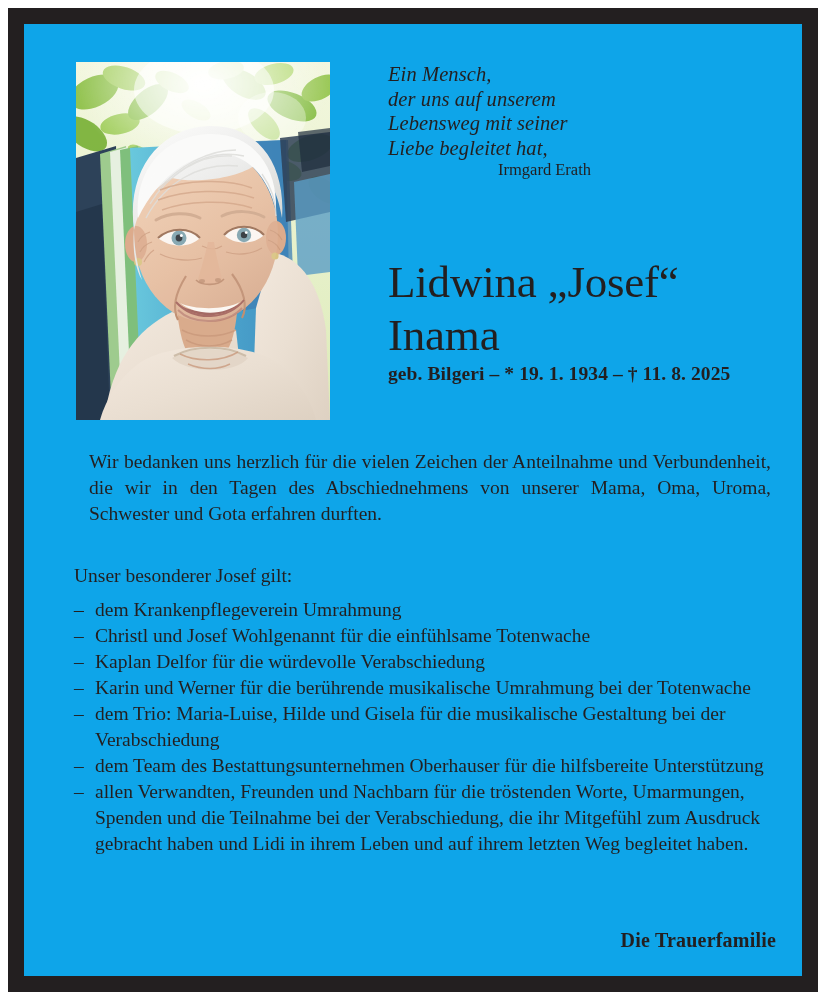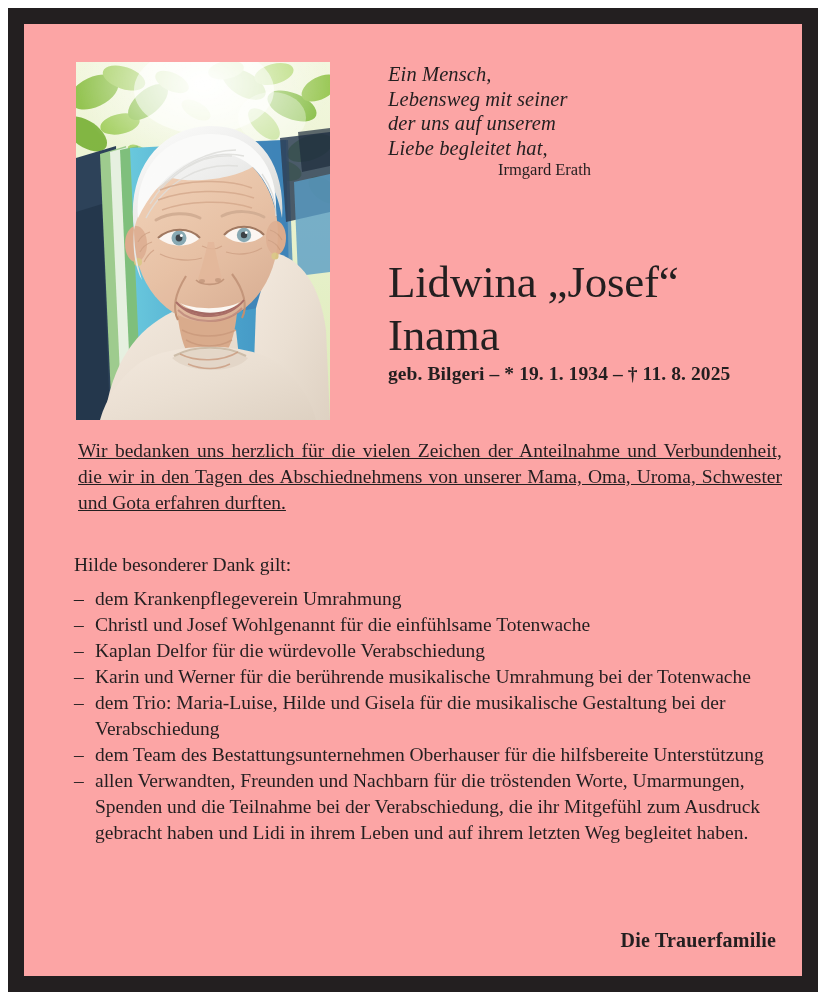--- a/index.html
+++ b/index.html
@@ -23,21 +23,21 @@
     width: 810px;
     height: 984px;
     box-sizing: border-box;
     background: #ffffff;
     border: 16px solid #231f20;
   }
   #notice-inner {
     position: relative;
     width: 100%;
     height: 100%;
-    background: #fca5a5;
+    background: #0ea5e9;
     box-sizing: border-box;
   }
 
   
   #top-region {
     position: absolute;
     left: 0;
     top: 0;
     width: 100%;
     height: 368px;
@@ -106,22 +106,21 @@
     position: absolute;
     left: 50px;
     top: 410px;
     width: 712px;
   }
   #thanks-paragraph {
     font-size: 19.5px;
     line-height: 26px;
     text-align: justify;
     color: #231f20;
-    margin: 4px;
-    text-decoration: underline;
+    margin: 15px;
   }
   #special-thanks-intro {
     margin: 36px 0 8px 0;
     font-size: 19.5px;
     line-height: 26px;
     color: #231f20;
   }
   #thanks-list {
     list-style: none;
     margin: 0;
@@ -328,37 +327,37 @@
               <path d="M112 302 C126 308 142 308 154 302"></path>
             </g>
 
             <ellipse cx="130" cy="172" rx="72" ry="88" fill="#ffffff" opacity="0.07"></ellipse>
           </g>
         </svg>
       </div>
 
       <div id="quote-block">
         <div class="quote-line">Ein Mensch,</div>
+        <div class="quote-line">der uns auf unserem</div>
         <div class="quote-line">Lebensweg mit seiner</div>
-        <div class="quote-line">der uns auf unserem</div>
         <div class="quote-line">Liebe begleitet hat,</div>
         <div id="quote-author">Irmgard Erath</div>
       </div>
 
       <div id="name-block">
         <div class="name-line">Lidwina „Josef“</div>
         <div class="name-line">Inama</div>
         <div id="life-dates">geb. Bilgeri – * 19. 1. 1934 – † 11. 8. 2025</div>
       </div>
 
     </div>
 
     <div id="body-region">
       <p id="thanks-paragraph">Wir bedanken uns herzlich für die vielen Zeichen der Anteilnahme und Verbundenheit, die wir in den Tagen des Abschiednehmens von unserer Mama, Oma, Uroma, Schwester und Gota erfahren durften.</p>
-      <p id="special-thanks-intro">Hilde besonderer Dank gilt:</p>
+      <p id="special-thanks-intro">Unser besonderer Josef gilt:</p>
       <ul id="thanks-list">
         <li><span class="dash">–</span></li>
         <li><span class="dash">–</span><span>dem Krankenpflegeverein Umrahmung</span></li>
         <li><span class="dash">–</span><span>Christl und Josef Wohlgenannt für die einfühlsame Totenwache</span></li>
         <li><span class="dash">–</span><span>Kaplan Delfor für die würdevolle Verabschiedung</span></li>
         <li><span class="dash">–</span><span>Karin und Werner für die berührende musikalische Umrahmung bei der Totenwache</span></li>
         <li><span class="dash">–</span><span>dem Trio: Maria-Luise, Hilde und Gisela für die musikalische Gestaltung bei der Verabschiedung</span></li>
         <li><span class="dash">–</span><span>dem Team des Bestattungsunternehmen Oberhauser für die hilfsbereite Unterstützung</span></li>
         <li><span class="dash">–</span><span>allen Verwandten, Freunden und Nachbarn für die tröstenden Worte, Umarmungen, Spenden und die Teilnahme bei der Verabschiedung, die ihr Mitgefühl zum Ausdruck gebracht haben und Lidi in ihrem Leben und auf ihrem letzten Weg begleitet haben.</span></li>
       </ul>

